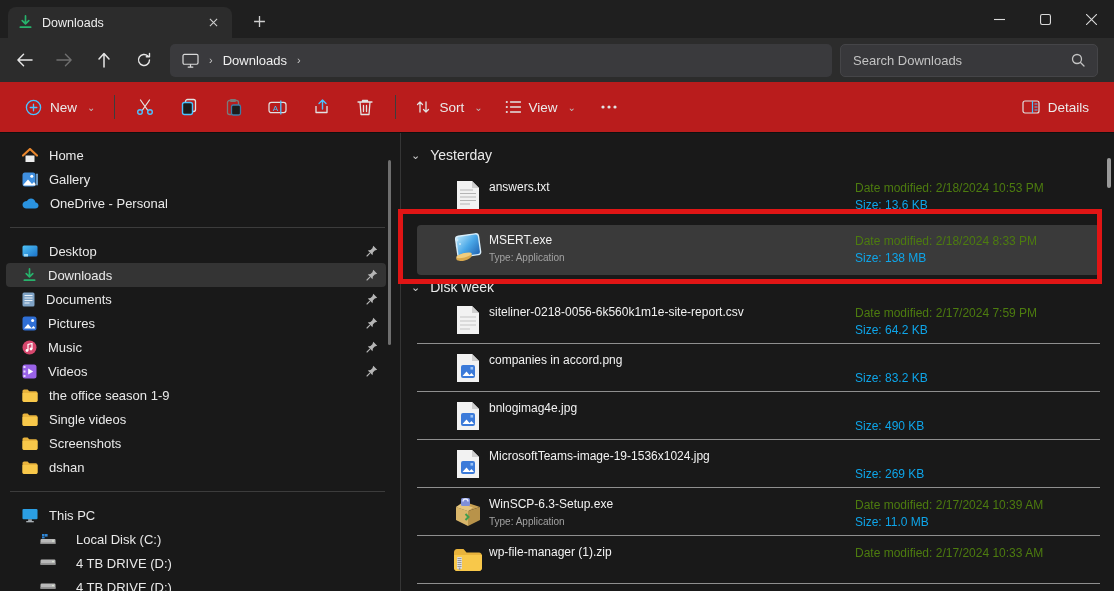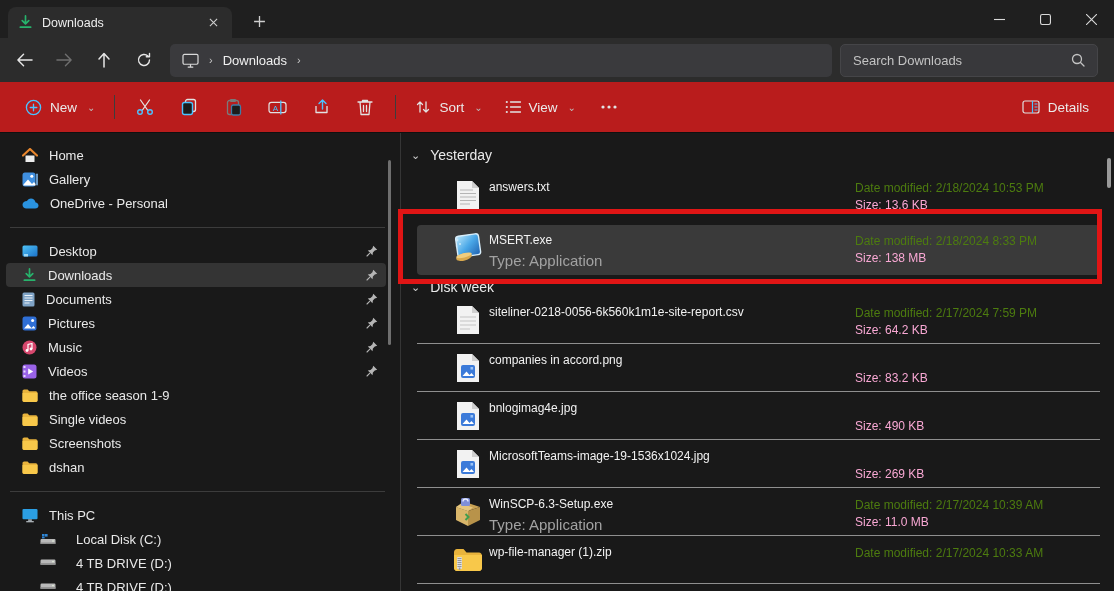--- a/index.html
+++ b/index.html
@@ -65,23 +65,23 @@
   .group-hdr { height:20px; display:flex; align-items:center; gap:10px; padding-left:10px; font-size:14px; color:#eaeaea; }
   .group-hdr .chev { color:#cfcfcf; font-size:11px; }
   .ghdr-last { height:18px; margin-top:2px; }
 
   .frow { position:relative; height:48px; }
   .frow.tall { height:52px; }
   .frow .selbg { position:absolute; left:16px; right:14px; top:1px; bottom:1px; background:#3a3a3a; border-radius:4px; }
   .frow.lined::after { content:""; position:absolute; left:16px; right:14px; bottom:0; height:1px; background:#8f8f8f; }
   .ficon { position:absolute; left:52px; top:5px; width:30px; height:38px; display:flex; align-items:center; justify-content:center; }
   .fname { position:absolute; left:88px; top:9px; font-size:12px; color:#f2f2f2; white-space:nowrap; }
-  .ftype { position:absolute; left:88px; top:28px; font-size:15px; color:#a2a2a2; }
+  .ftype { position:absolute; left:88px; top:28px; font-size:10px; color:#a2a2a2; }
   .fdate { position:absolute; left:454px; top:10px; font-size:12px; color:#4d7c0f; white-space:nowrap; }
-  .fsize { position:absolute; left:454px; top:27px; font-size:12px; color:#f9a8d4; }
+  .fsize { position:absolute; left:454px; top:27px; font-size:12px; color:#0ea5e9; }
   .main-scrollthumb { position:absolute; right:3px; top:25px; width:4px; height:30px; background:#9a9a9a; border-radius:2px; }
 
   .red-box {
     position:absolute; left:398px; top:76px; width:704px; height:75px;
     border:5px solid #e01515; z-index:50; pointer-events:none;
   }
 </style>
 </head>
 <body>
 

